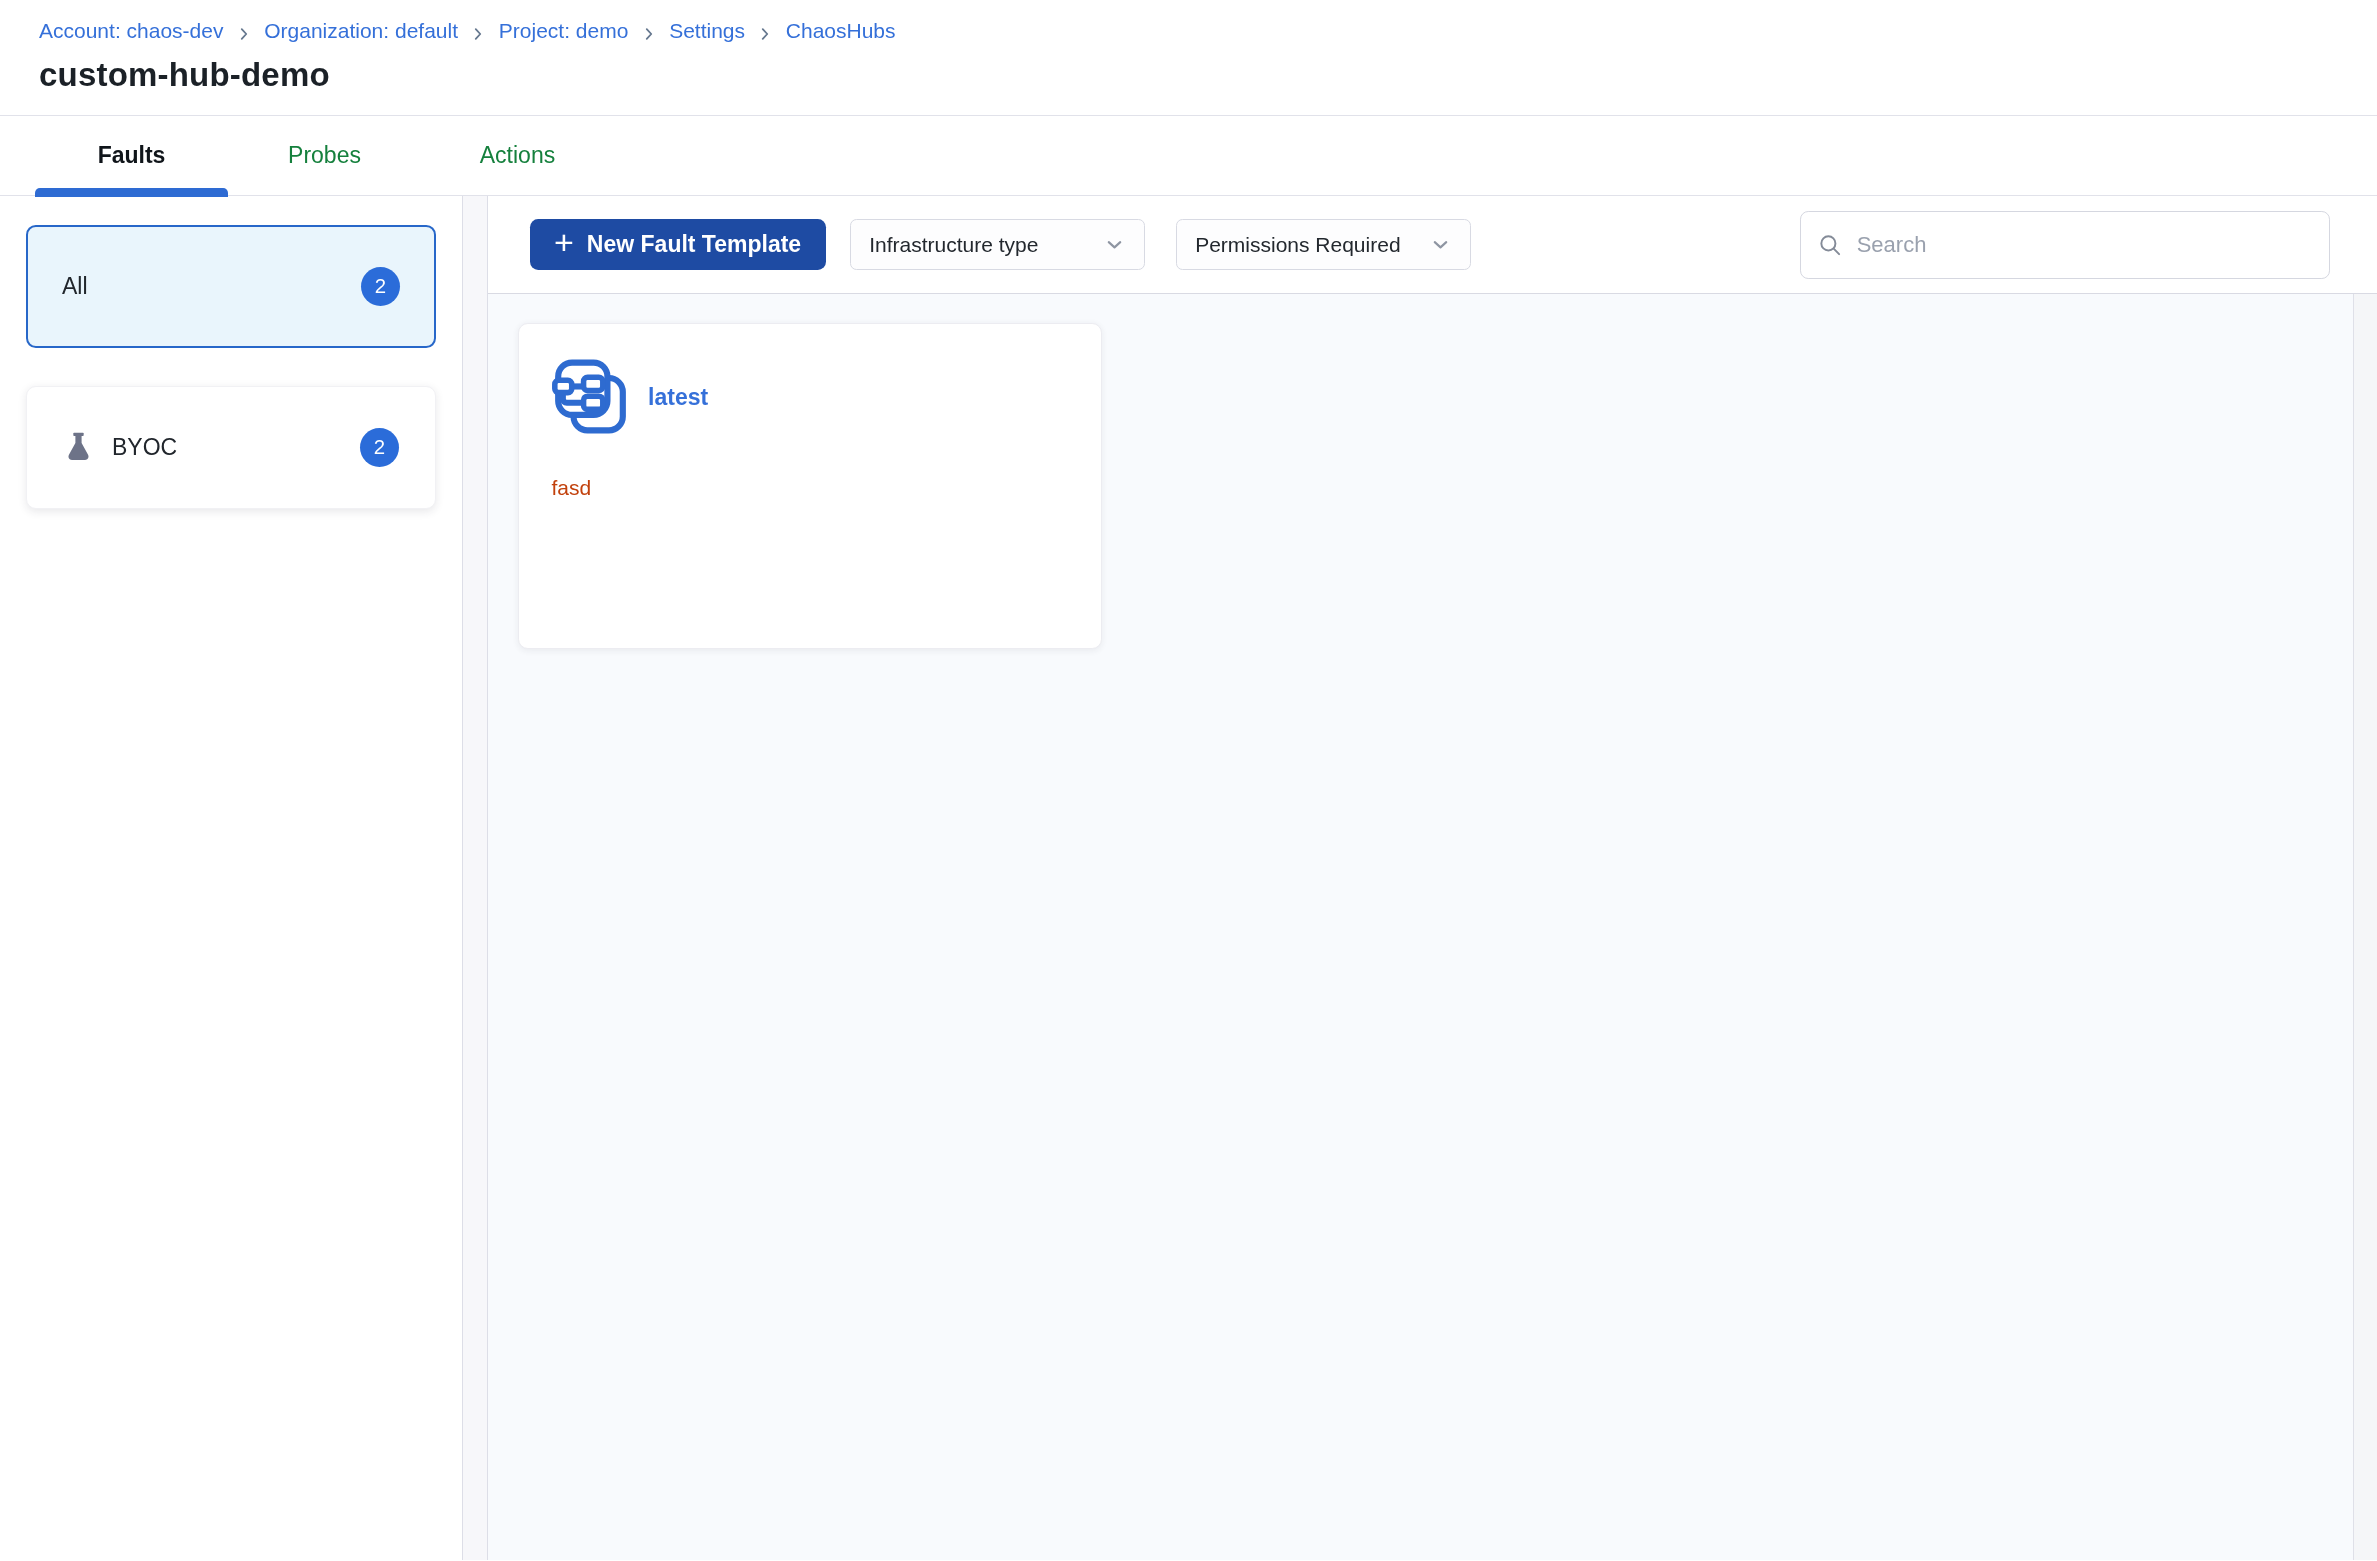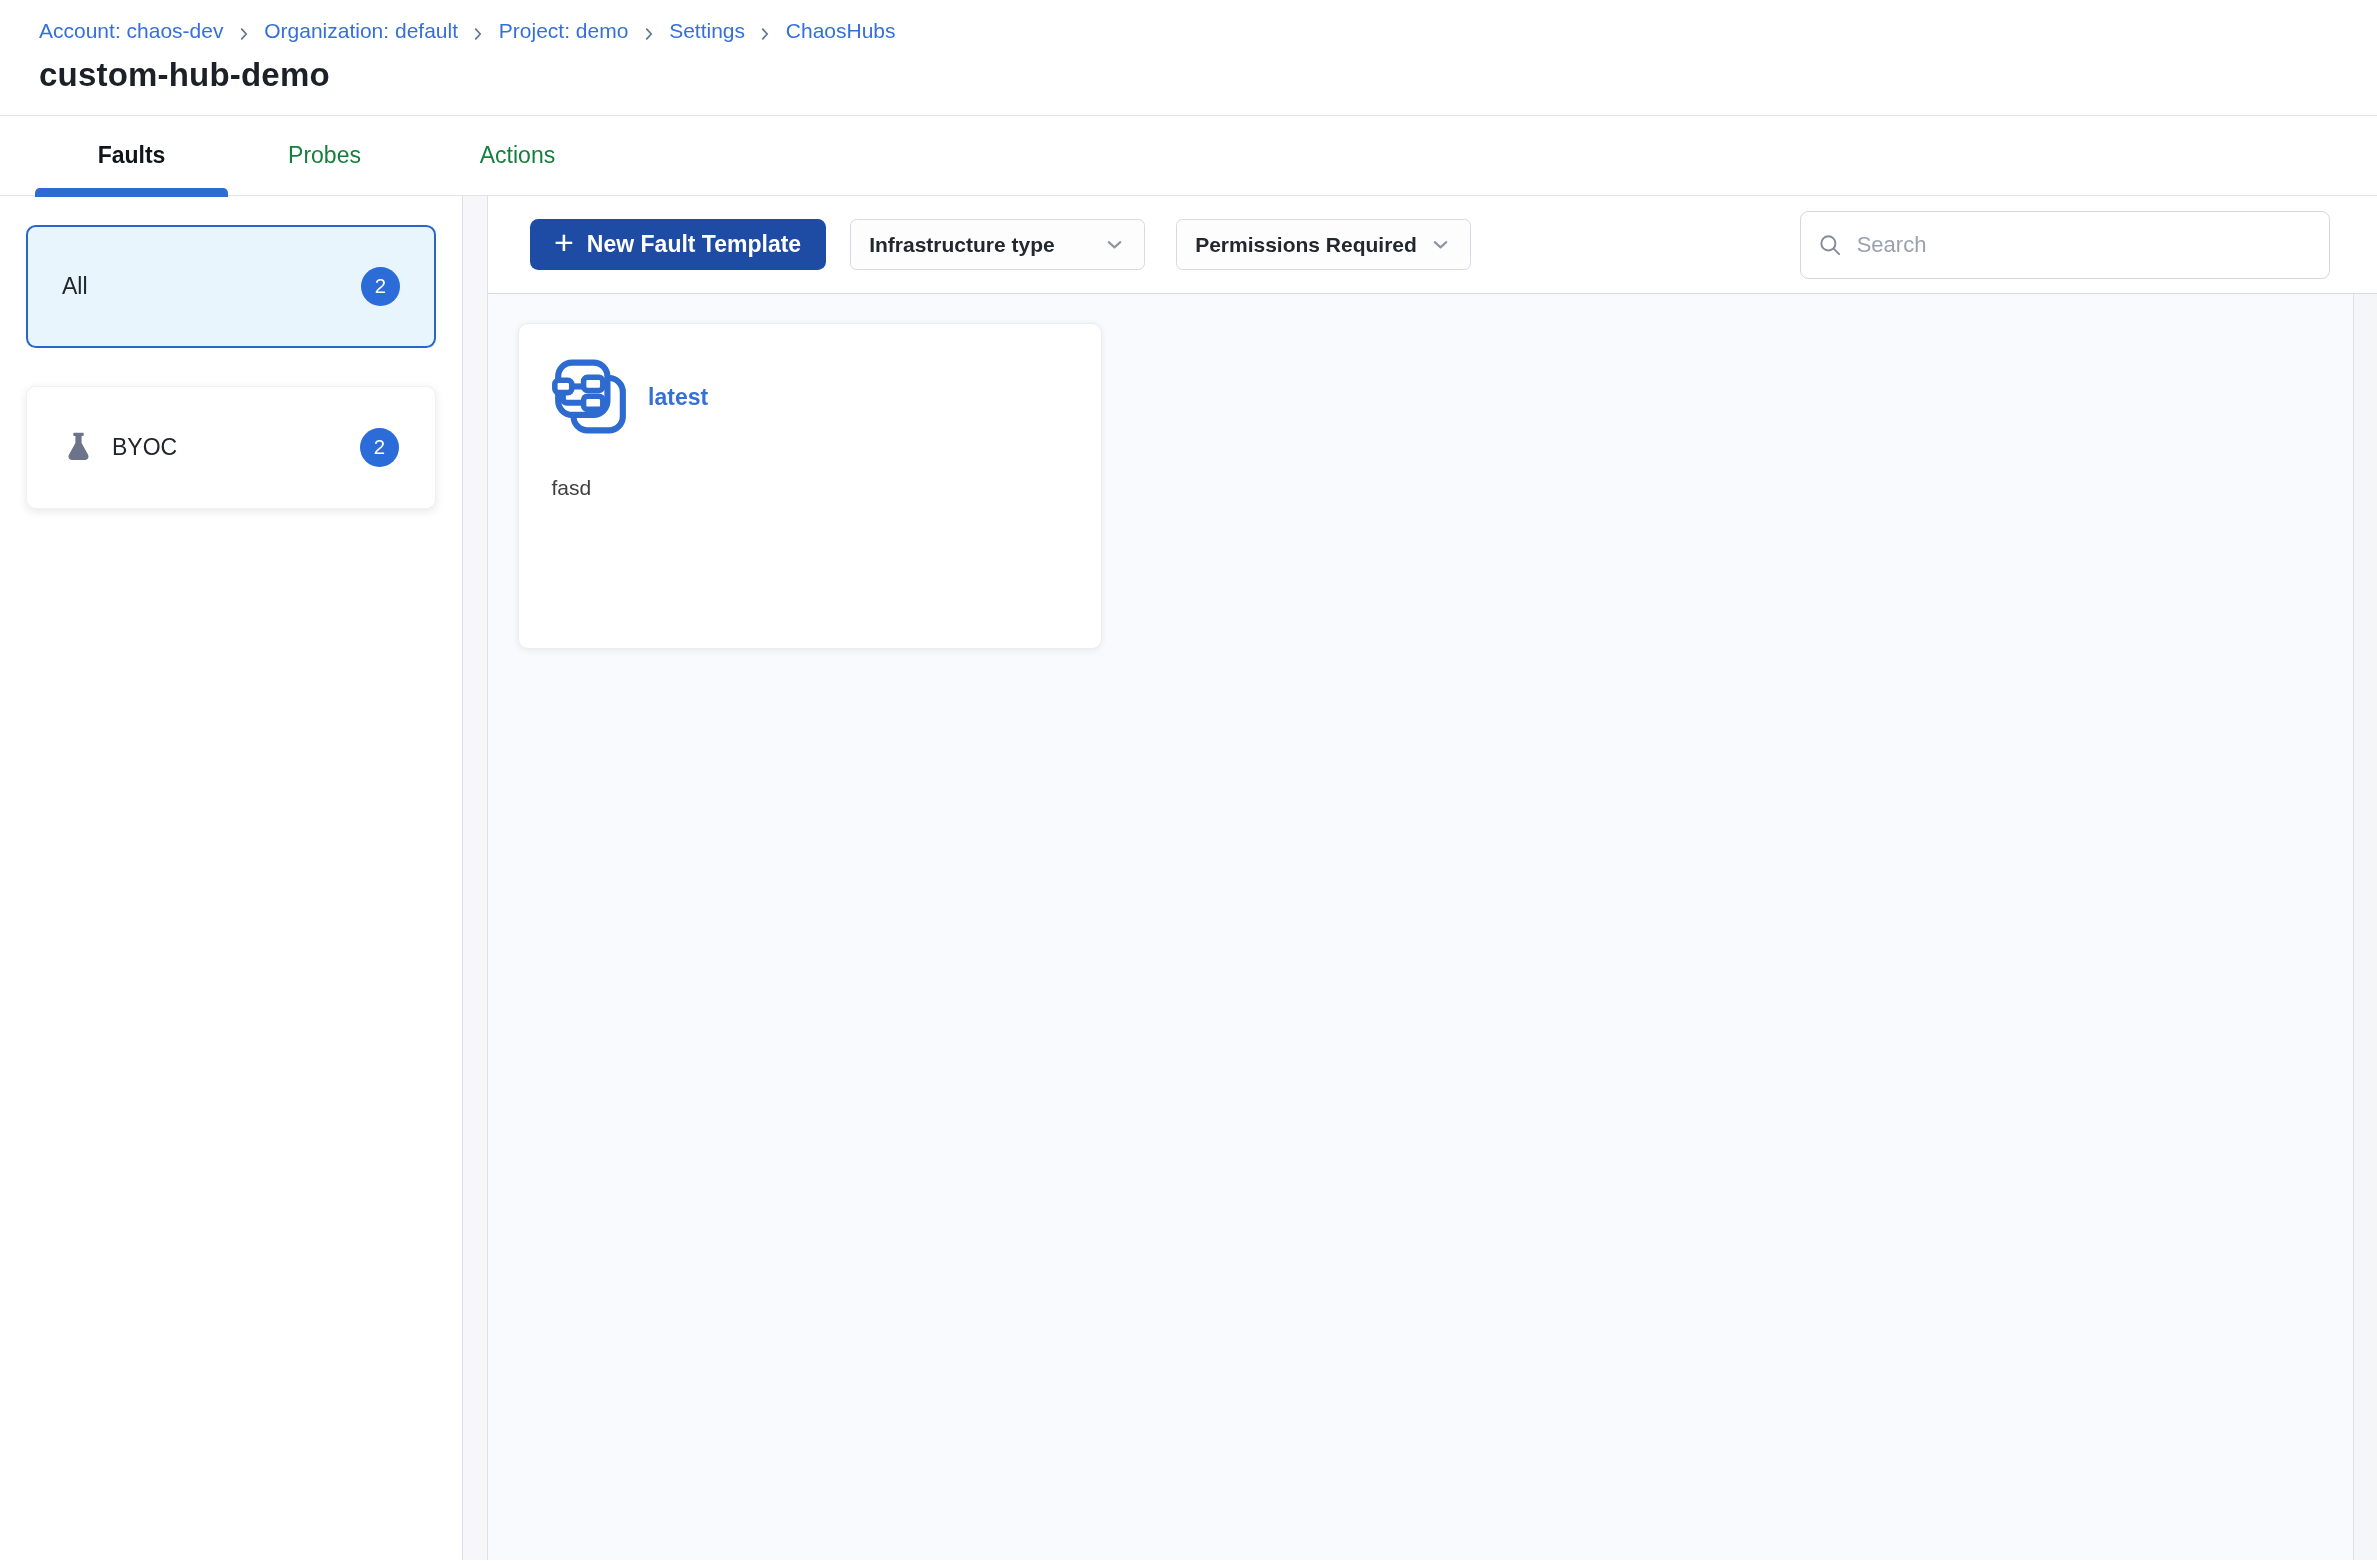--- a/index.html
+++ b/index.html
@@ -48,40 +48,40 @@
   
   .pane{flex:1;display:flex;flex-direction:column;min-width:0;}
   .toolbar{height:98px;background:#fff;border-bottom:1.6px solid #d9dae3;display:flex;
        align-items:center;padding:0 47px 0 42px;}
   .btn-primary{height:51px;background:var(--primary-button);color:#fff;border:none;border-radius:8.2px;
        padding:0 24.5px;font-size:23px;font-weight:600;font-family:inherit;display:flex;
        align-items:center;gap:13px;cursor:pointer;white-space:nowrap;}
   .btn-plus{font-size:34px;font-weight:300;line-height:1;margin-top:-4.1px;}
   .dropdown{height:51px;width:295px;background:#fdfdfe;border:1.6px solid #d8dae3;border-radius:6.5px;
        display:flex;align-items:center;justify-content:space-between;padding:0 18px;
-       font-size:21px;color:#23282e;font-weight:700;margin-left:24.5px;cursor:pointer;white-space:nowrap;}
+       font-size:21px;color:#23282e;font-weight:400;margin-left:24.5px;cursor:pointer;white-space:nowrap;}
   .dropdown + .dropdown{margin-left:31px;}
   .chev{width:23px;height:23px;flex:none;}
   .search{margin-left:auto;width:530px;height:68px;border:1.6px solid #d5d7e0;border-radius:8.2px;
        background:#fff;display:flex;align-items:center;gap:11.4px;padding:0 9.8px 0 16.3px;}
   .search input{border:none;outline:none;flex:1;font-size:22px;font-family:inherit;
        color:#22272e;background:transparent;min-width:0;}
   .search input::placeholder{color:#9aa1ae;}
   .sicon{width:26px;height:26px;flex:none;}
   
   .scrollarea{flex:1;background:var(--content-bg);position:relative;padding:28.6px 0 0 30px;}
   .track{position:absolute;top:0;right:0;bottom:0;width:24px;background:#f5f6f8;
        border-left:1.6px solid #dfe0e8;cursor:pointer;}
   .cards{display:flex;gap:36px;}
   .card{width:584px;height:326px;background:#fff;border-radius:9.8px;border:0.8px solid #ececf1;
        box-shadow:0 1.6px 6.5px rgba(40,41,61,.07);padding:34px 33px;}
   .card-head{display:flex;align-items:center;gap:19.6px;}
   .card-icon{width:77px;height:80px;flex:none;}
   .card-title{font-size:23px;color:var(--link);font-weight:600;text-decoration:none;cursor:pointer;}
-  .card-desc{margin-top:38px;font-size:21px;color:#404040;min-height:24.5px;}
+  .card-desc{margin-top:38px;font-size:21px;color:#c2410c;min-height:24.5px;}
 </style>
 </head>
 <body>
 
 <div class="page">
 
   <header class="header">
     <nav class="breadcrumb">
       <a class="crumb">Account: chaos-dev</a>
       <span class="crumb-sep">

